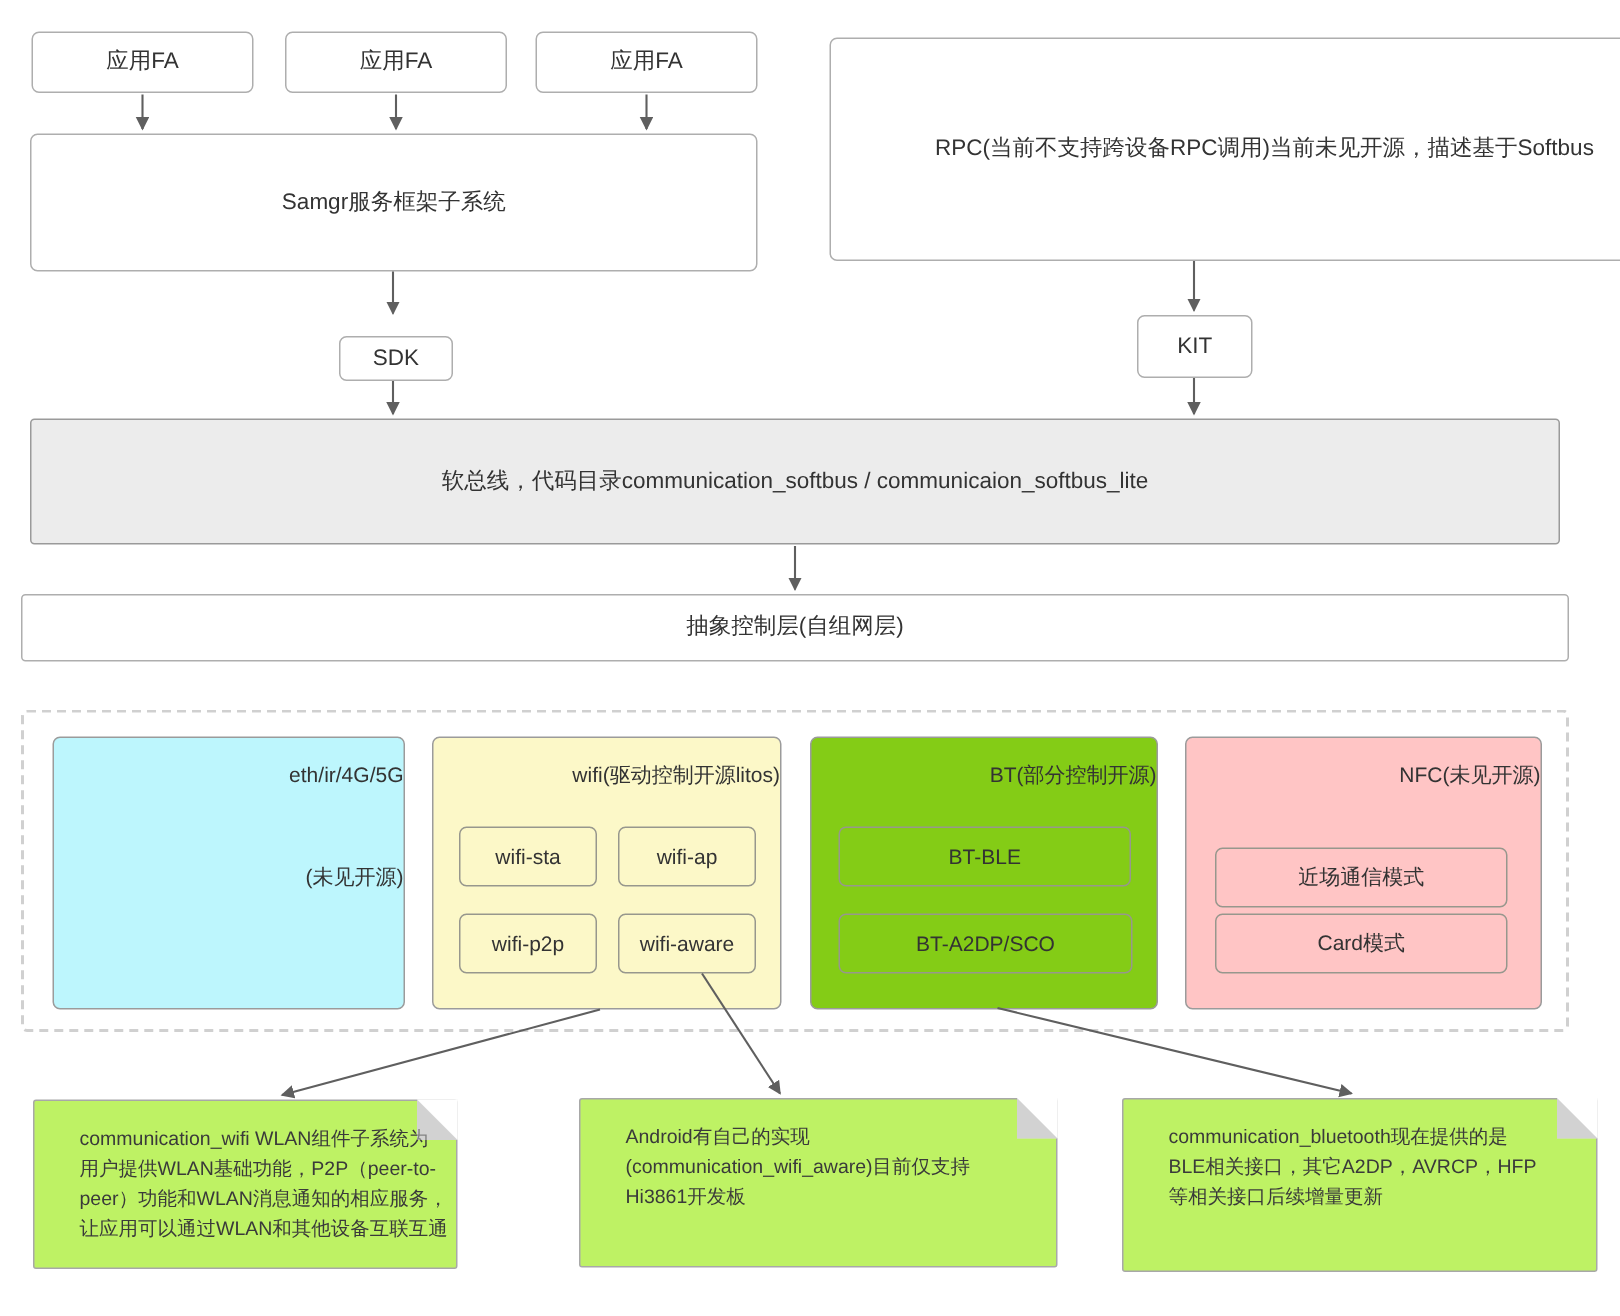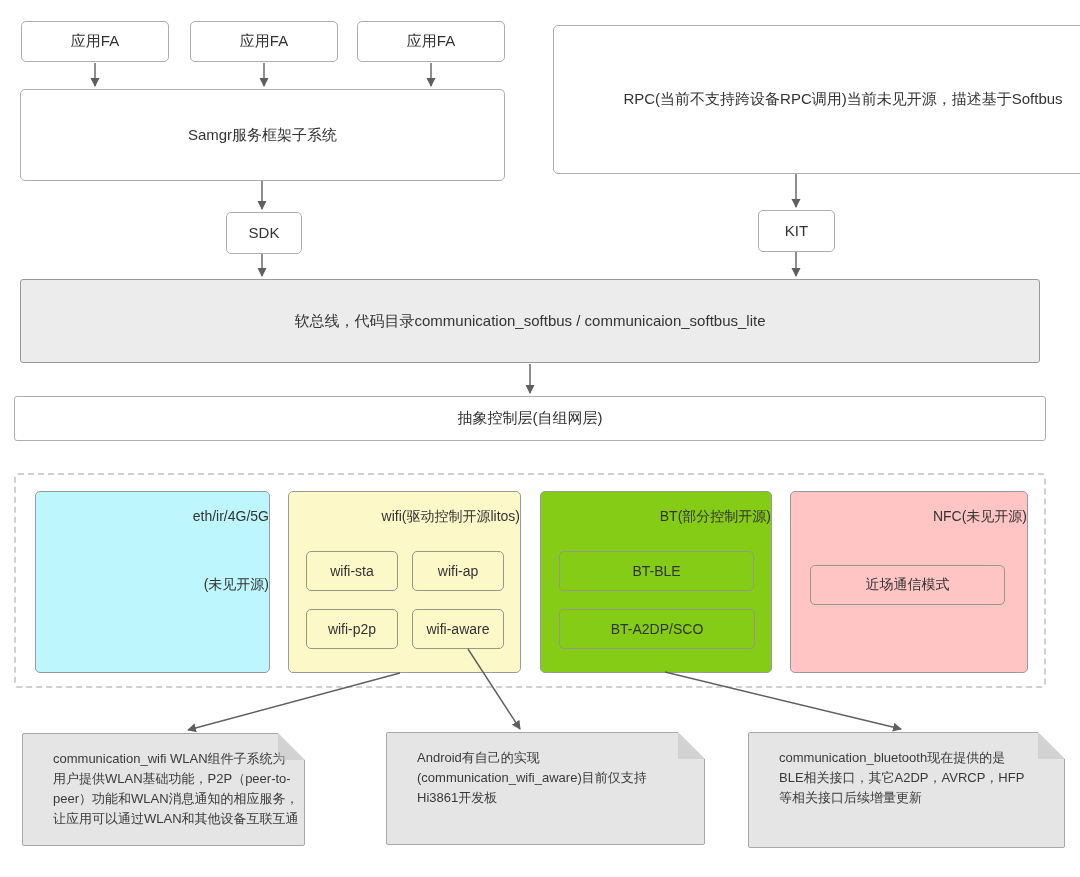--- a/index.html
+++ b/index.html
@@ -37,21 +37,21 @@
     border:1px solid #97978d; border-radius:5px; background:transparent;
     display:flex; align-items:center; justify-content:center;
     font-size:14px; text-align:center;
   }
   .c-eth  { background:#bdf6fd; }
   .c-wifi { background:#fcf8c8; }
   .c-bt   { background:#84cc16; }
   .c-nfc  { background:#ffc5c5; }
   .note {
     position:absolute; box-sizing:border-box;
-    background:#e5e5e5; border:1px solid #a8a8a8; border-radius:2px;
+    background:#bef264; border:1px solid #a8a8a8; border-radius:2px;
   }
   .note::before {
     content:""; position:absolute; top:-1px; right:-1px; width:0; height:0;
     border-style:solid; border-width:0 27px 27px 0;
     border-color:transparent #ffffff #ececec transparent;
   }
   .note::after {
     content:""; position:absolute; top:-1px; right:-1px; width:0; height:0;
     border-style:solid; border-width:0 27px 27px 0;
     border-color:transparent transparent #bdbdbd transparent;
@@ -70,21 +70,21 @@
 <div class="stage">
 
   <div class="box" style="left:21px;top:21px;width:148px;height:41px">应用FA</div>
   <div class="box" style="left:190px;top:21px;width:148px;height:41px">应用FA</div>
   <div class="box" style="left:357px;top:21px;width:148px;height:41px">应用FA</div>
 
   <div class="box" style="left:20px;top:89px;width:485px;height:92px">Samgr服务框架子系统</div>
 
   <div class="box" style="left:553px;top:25px;width:580px;height:149px;padding:16px 20px">RPC(当前不支持跨设备RPC调用)当前未见开源，描述基于Softbus</div>
 
-  <div class="box" style="left:226px;top:212px;width:76px;height:42px">SDK</div>
+  <div class="box" style="left:226px;top:224px;width:76px;height:30px">SDK</div>
   <div class="box" style="left:758px;top:210px;width:77px;height:42px">KIT</div>
 
   <div class="box graybar" style="left:20px;top:279px;width:1020px;height:84px">软总线，代码目录communication_softbus / communicaion_softbus_lite</div>
 
   <div class="box abstract" style="left:14px;top:396px;width:1032px;height:45px">抽象控制层(自组网层)</div>
 
   <div class="dashed" style="left:14px;top:473px;width:1032px;height:215px"></div>
 
   <div class="transport c-eth" style="left:35px;top:491px;width:235px;height:182px">
     <div class="t-title">eth/ir/4G/5G</div>
@@ -101,20 +101,21 @@
 
   <div class="transport c-bt" style="left:540px;top:491px;width:232px;height:182px">
     <div class="t-title">BT(部分控制开源)</div>
     <div class="subbox" style="left:18px;top:59px;width:195px;height:40px">BT-BLE</div>
     <div class="subbox" style="left:18px;top:117px;width:196px;height:40px">BT-A2DP/SCO</div>
   </div>
 
   <div class="transport c-nfc" style="left:790px;top:491px;width:238px;height:182px">
     <div class="t-title">NFC(未见开源)</div>
     <div class="subbox" style="left:19px;top:73px;width:195px;height:40px">近场通信模式</div>
+    <div class="subbox" style="left:19px;top:117px;width:195px;height:40px">Card模式</div>
   </div>
 
   <div class="note" style="left:22px;top:733px;width:283px;height:113px">
     <div class="nt">
       <div>communication_wifi WLAN组件子系统为</div>
       <div>用户提供WLAN基础功能，P2P（peer-to-</div>
       <div>peer）功能和WLAN消息通知的相应服务，</div>
       <div>让应用可以通过WLAN和其他设备互联互通</div>
     </div>
   </div>

